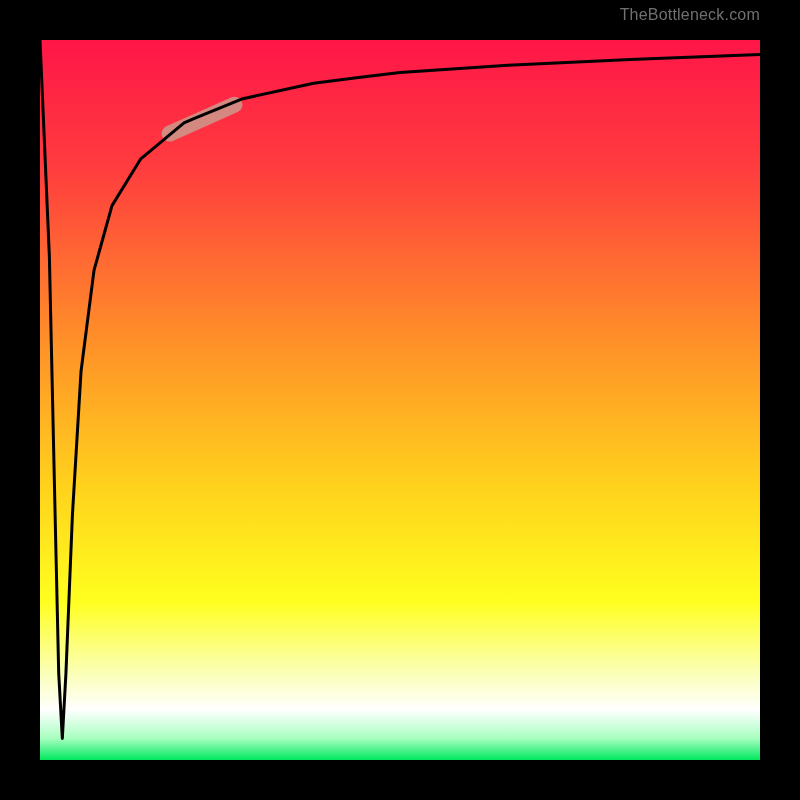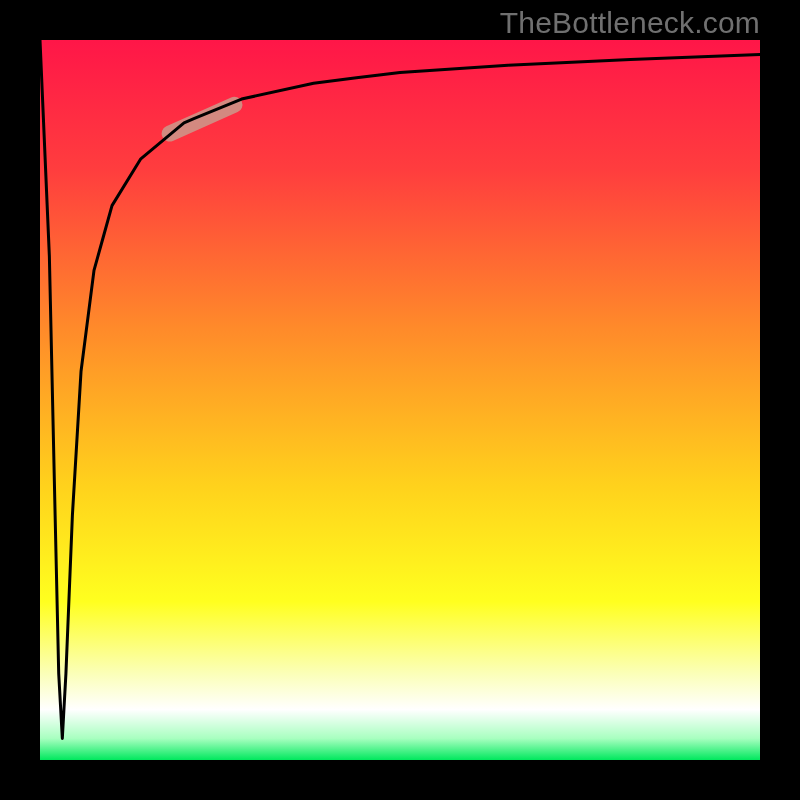--- a/index.html
+++ b/index.html
@@ -22,21 +22,21 @@
     left: 40px;
     top: 40px;
     width: 720px;
     height: 720px;
     
   }
   .watermark {
     position: absolute;
     top: 6px;
     right: 40px;
-    font-size: 30px;
+    font-size: 16px;
     font-weight: 500;
     color: #707070;
     letter-spacing: 0.2px;
   }
   svg.curve {
     position: absolute;
     left: 0;
     top: 0;
     width: 720px;
     height: 720px;

